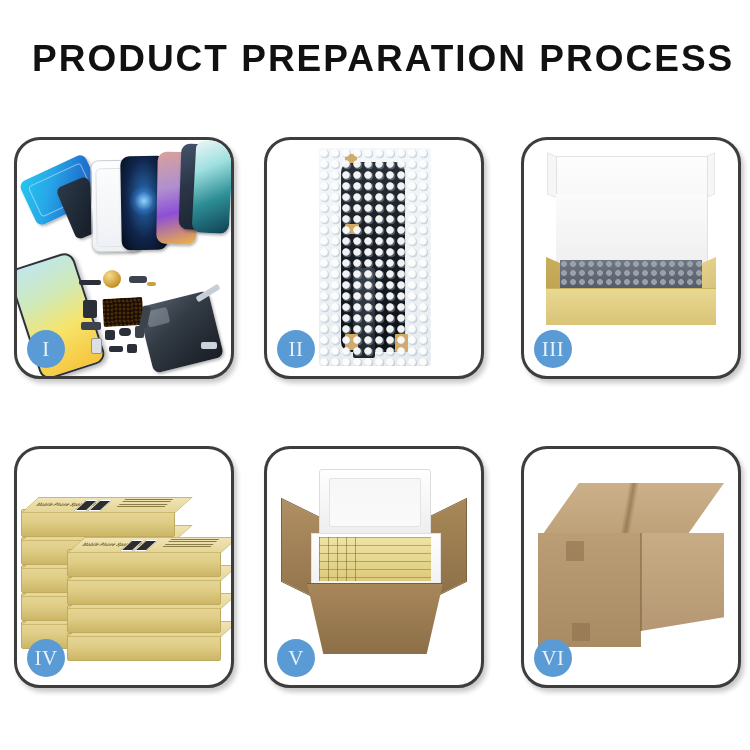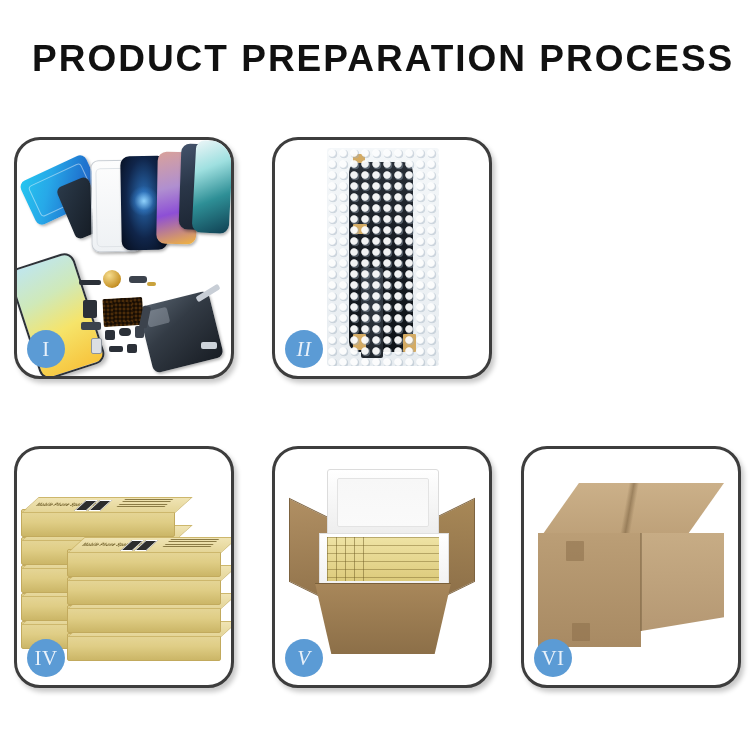--- a/index.html
+++ b/index.html
@@ -22,21 +22,21 @@
   }
 
   
   .grid{position:absolute;left:0;top:137px;width:750px;height:545px;}
   .panel{
     position:absolute;width:214px;height:236px;
     background:#ffffff;border:3px solid #3d3d3d;border-radius:26px;
     box-shadow:3px 4px 5px rgba(0,0,0,.22);
     overflow:hidden;
   }
-  .p-c0{left:14px;}.p-c1{left:272px;font-style:italic;}.p-c2{left:521px;}
+  .p-c0{left:14px;}.p-c1{left:264px;}.p-c2{left:521px;}
   .p-r0{top:0px;}.p-r1{top:309px;}
 
   .stage{position:absolute;inset:0;overflow:hidden;}
 
   .badge{
     position:absolute;left:10px;bottom:8px;width:38px;height:38px;
     border-radius:50%;background:#5b9bd5;
     display:flex;align-items:center;justify-content:center;
     font-family:"Liberation Serif","DejaVu Serif",serif;
     font-size:21px;color:#e8f1fa;line-height:1;z-index:40;
@@ -336,20 +336,33 @@
           <div class="bub-tape" style="left:26px;top:6px;width:12px;height:9px;"></div>
           <div class="bub-tape" style="left:26px;top:76px;width:14px;height:10px;"></div>
           <div class="bub-tape" style="left:26px;top:186px;width:13px;height:16px;"></div>
           <div class="bub-tape" style="left:76px;top:186px;width:13px;height:18px;"></div>
           <div class="bubbles"></div>
         </div>
       </div>
       <div class="badge">II</div>
     </div>
 
+    <div class="panel p-c2 p-r0">
+      <div class="stage">
+        <div class="b3-lid-flapL"></div>
+        <div class="b3-lid-flapR"></div>
+        <div class="b3-lid"></div>
+        <div class="b3-foam"></div>
+        <div class="b3-fill"></div>
+        <div class="b3-sideL"></div>
+        <div class="b3-sideR"></div>
+        <div class="b3-front"></div>
+      </div>
+      <div class="badge">III</div>
+    </div>
 
     <div class="panel p-c0 p-r1">
       <div class="stage">
         <div class="stack">
 
           <div class="sbox" style="left:0px;top:150px;">
               <div class="top"></div>
             </div>
           <div class="sbox" style="left:0px;top:122px;">
               <div class="top"></div>

